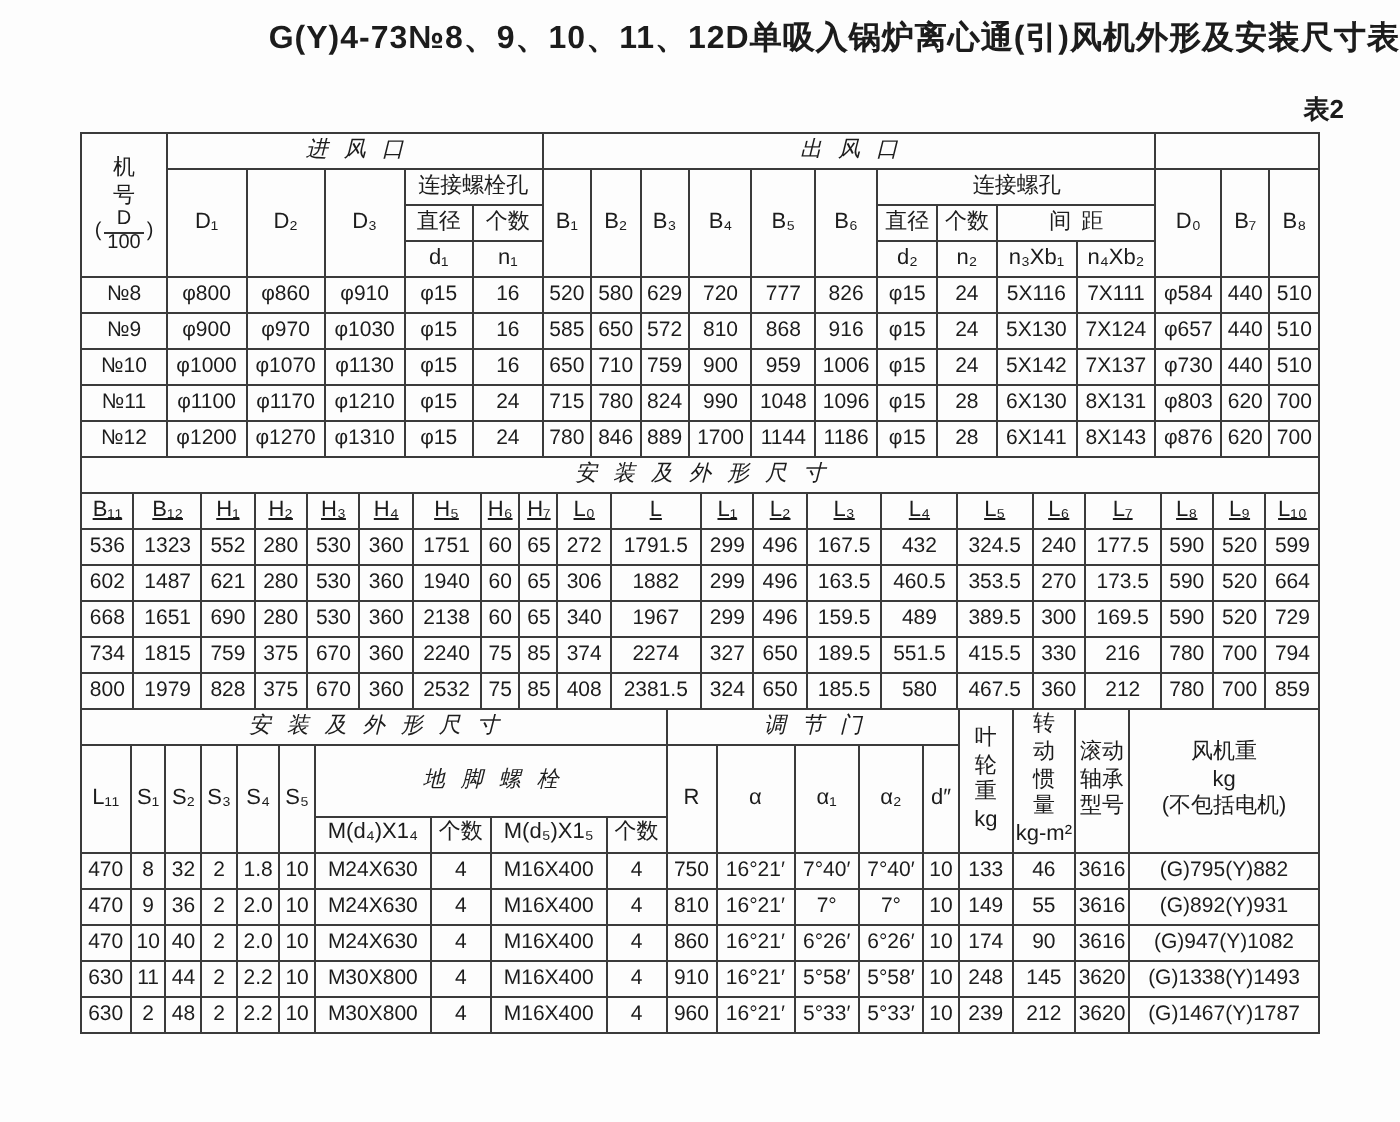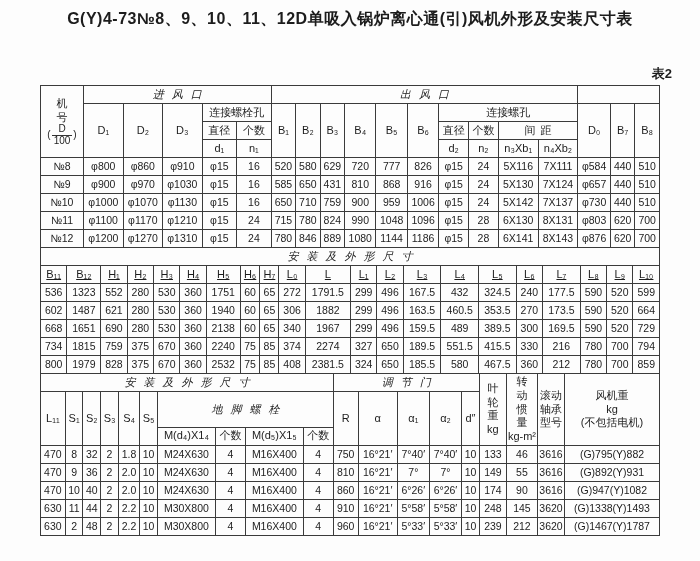--- a/index.html
+++ b/index.html
@@ -3,26 +3,26 @@
 <meta charset="utf-8">
 <style>
   html,body{margin:0;padding:0;}
   body{
     width:700px;height:561px;overflow:hidden;
     background:#fdfdfd;color:#1c1c1c;
     font-family:"Liberation Sans","DejaVu Sans",sans-serif;
     -webkit-font-smoothing:antialiased;
   }
   .title{
-    text-align:center;font-size:16px;font-weight:bold;
+    text-align:right;font-size:16px;font-weight:bold;
     padding-top:9px;letter-spacing:0.5px;white-space:nowrap;
   }
   .table-label{
     text-align:right;font-size:13px;font-weight:bold;
-    margin:35px 28px 3px 0;
+    margin:16px 28px 3px 0;
   }
   .sheet{width:620px;margin:0 auto;}
   table.grid{
     border-collapse:collapse;width:100%;table-layout:auto;
     margin-top:-1px;
   }
   table.grid th,table.grid td{
     border:1px solid #3b3b3b;
     font-size:10.5px;font-weight:normal;text-align:center;
     padding:1px 1px;line-height:1.25;white-space:nowrap;
@@ -116,21 +116,21 @@
           </tr>
           <tr>
             <td>№9</td>
             <td>φ900</td>
             <td>φ970</td>
             <td>φ1030</td>
             <td>φ15</td>
             <td>16</td>
             <td>585</td>
             <td>650</td>
-            <td>431</td>
+            <td>572</td>
             <td>810</td>
             <td>868</td>
             <td>916</td>
             <td>φ15</td>
             <td>24</td>
             <td>5X130</td>
             <td>7X124</td>
             <td>φ657</td>
             <td>440</td>
             <td>510</td>
@@ -180,21 +180,21 @@
           <tr>
             <td>№12</td>
             <td>φ1200</td>
             <td>φ1270</td>
             <td>φ1310</td>
             <td>φ15</td>
             <td>24</td>
             <td>780</td>
             <td>846</td>
             <td>889</td>
-            <td>1080</td>
+            <td>1700</td>
             <td>1144</td>
             <td>1186</td>
             <td>φ15</td>
             <td>28</td>
             <td>6X141</td>
             <td>8X143</td>
             <td>φ876</td>
             <td>620</td>
             <td>700</td>
           </tr>

